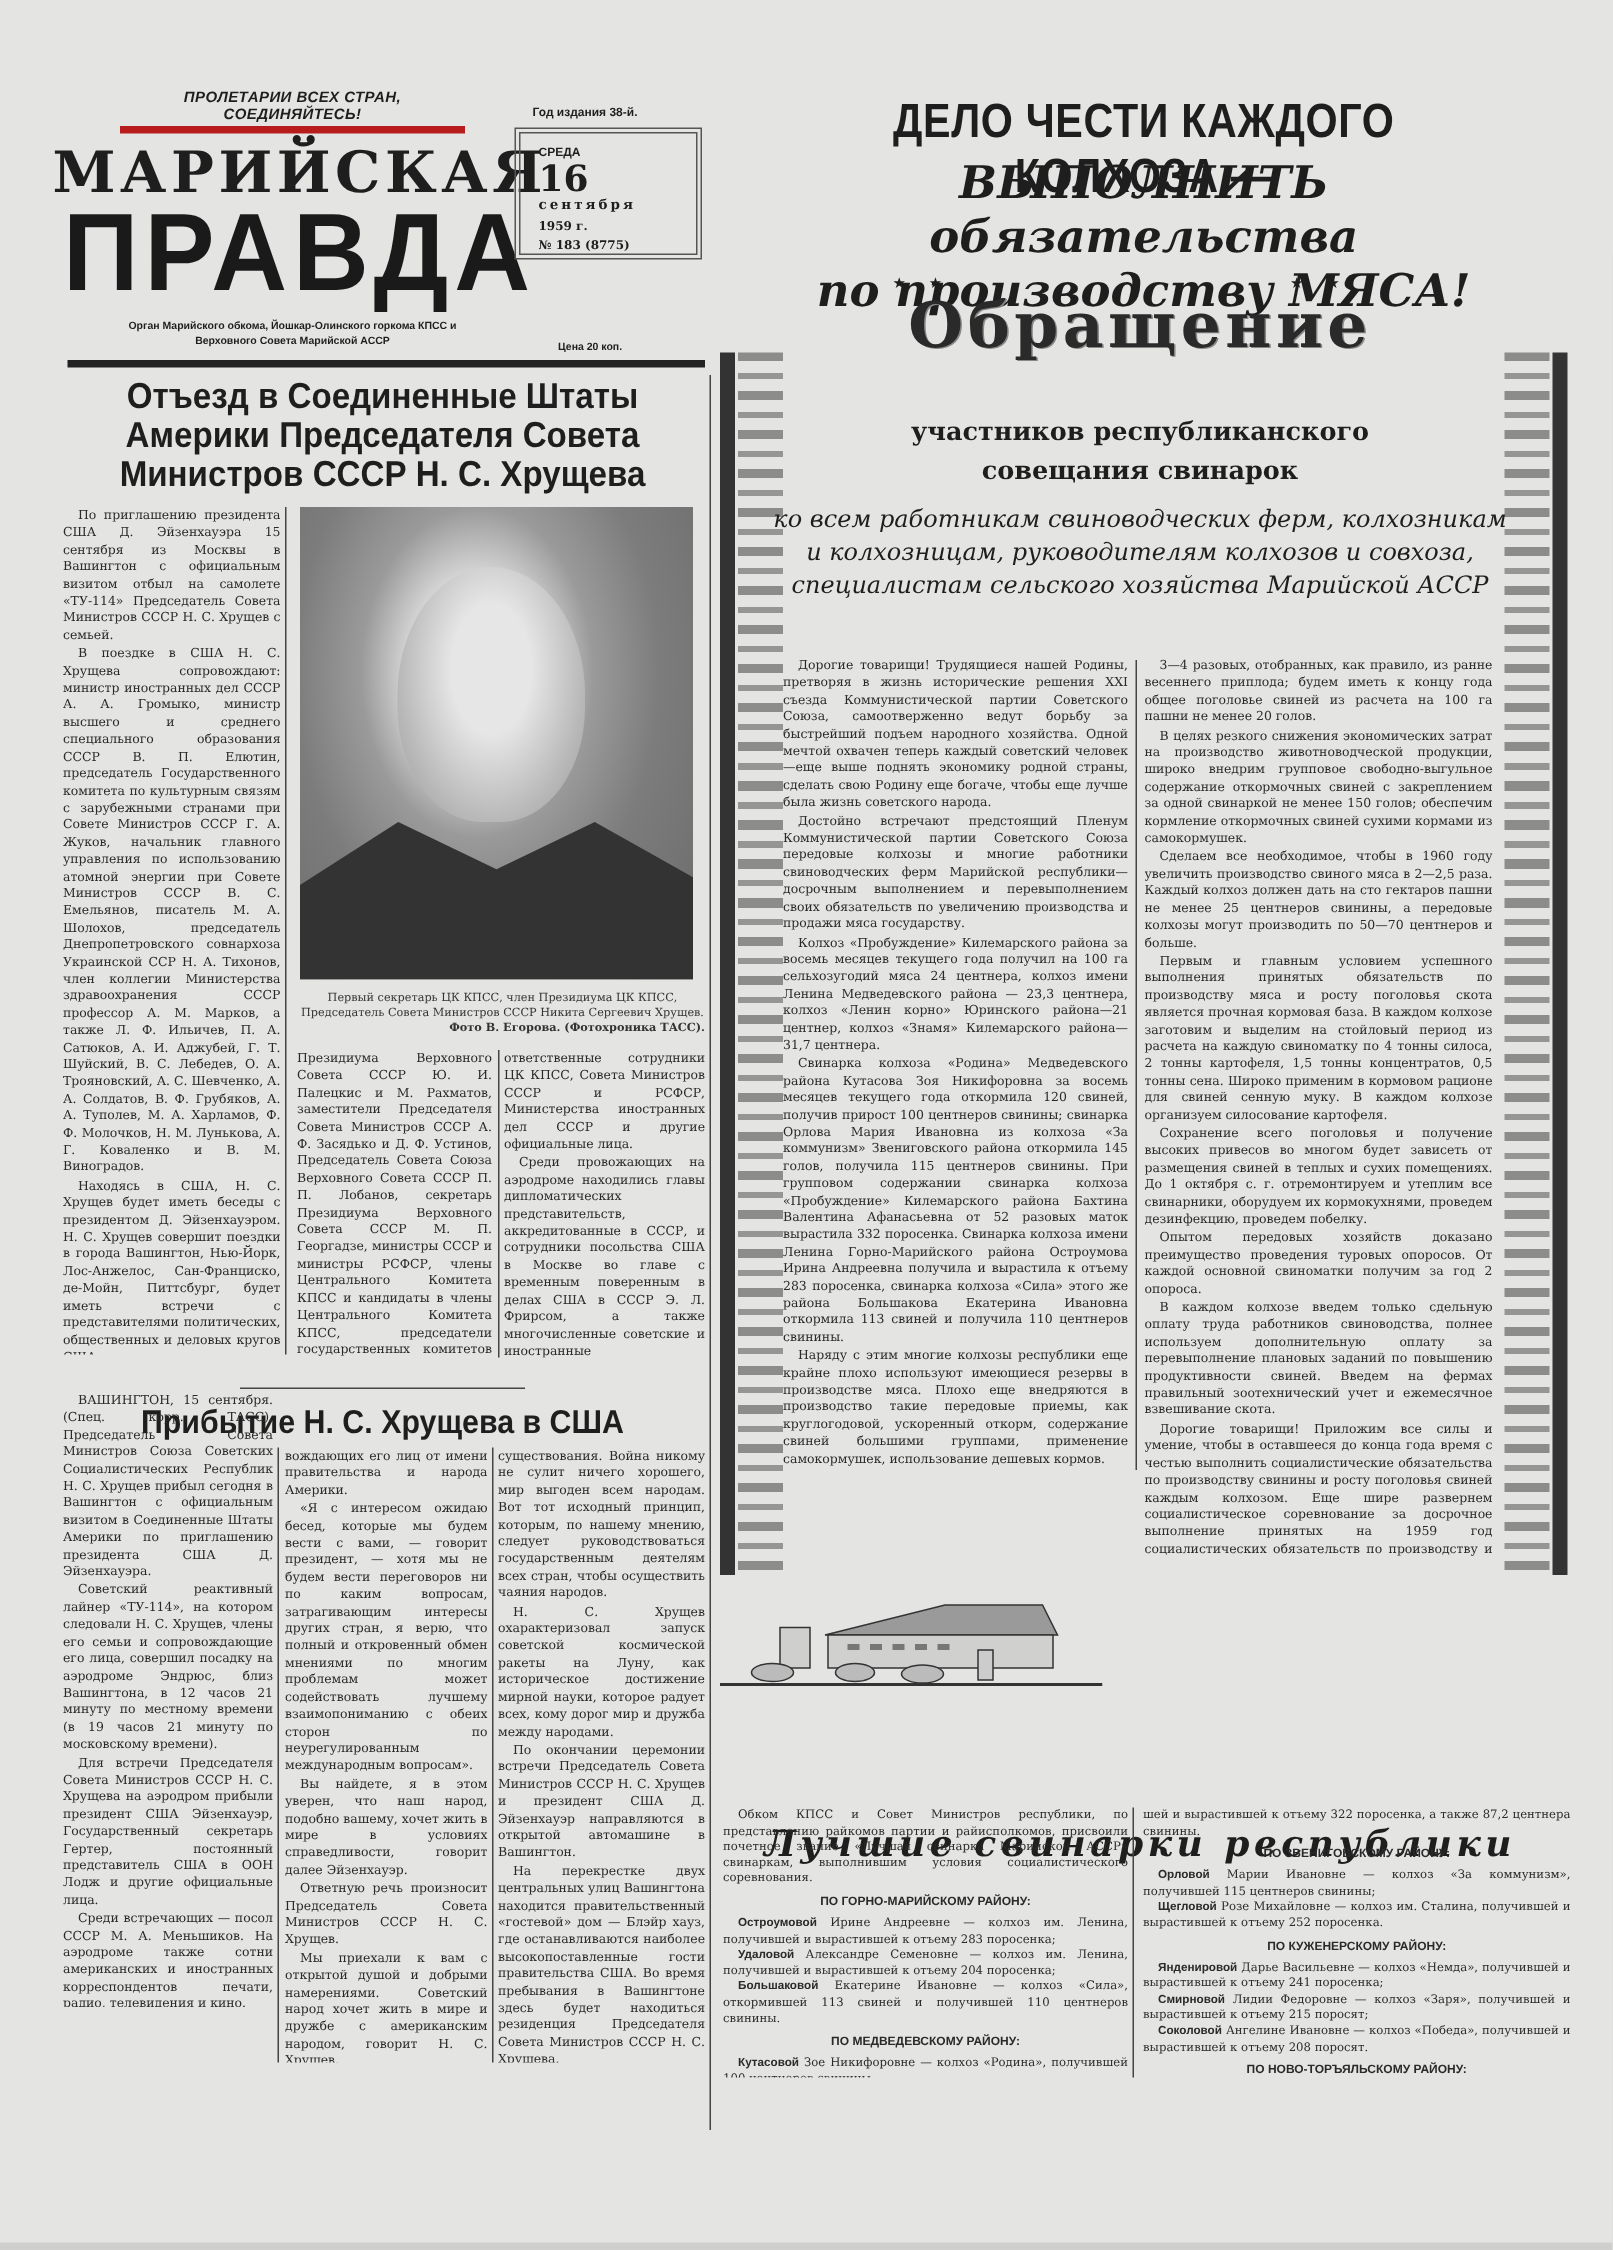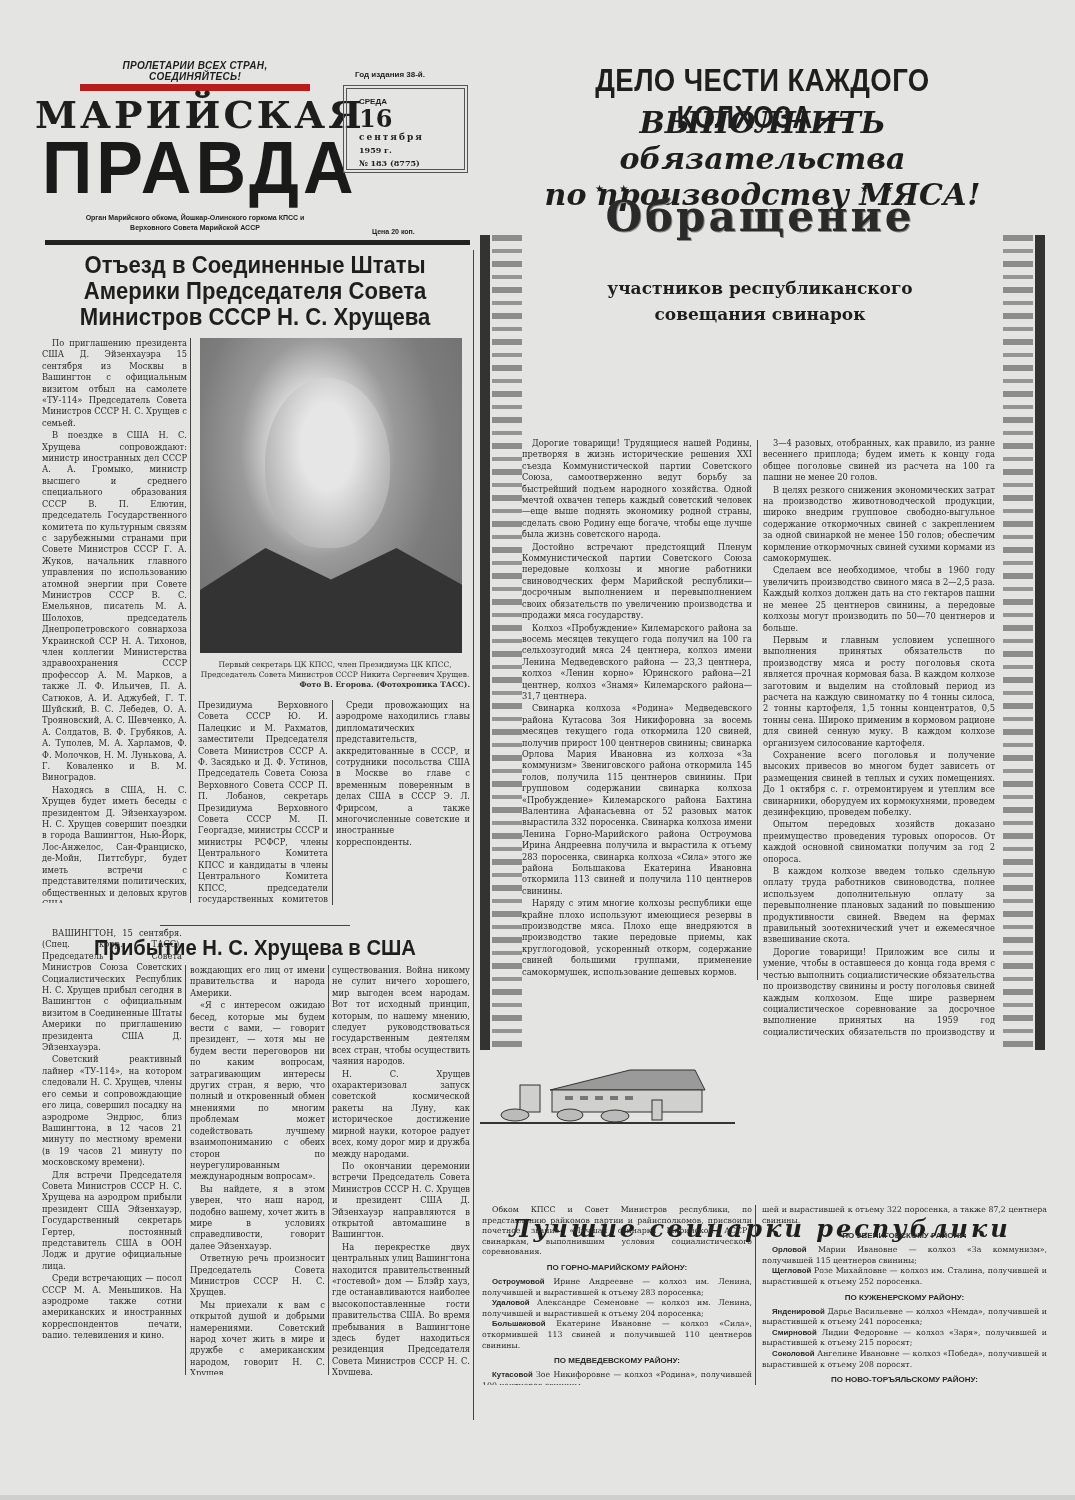--- a/index.html
+++ b/index.html
@@ -1,19 +1,19 @@
 <!DOCTYPE html>
 <html><head>
 <meta charset="utf-8">
 <style>
   html,body{margin:0;padding:0;}
   body{width:1075px;height:1500px;background:#d9d9d7;position:relative;overflow:hidden;font-family:"DejaVu Serif",serif;color:#1e1e1e;}
   .page{position:absolute;left:0;top:0;width:1075px;height:1500px;background:#e4e4e2;}
   .abs{position:absolute;}
-  .motto{left:80px;top:60px;width:230px;font:italic bold 10px "Liberation Sans",sans-serif;letter-spacing:.3px;border-bottom:7px solid #b91c1c;padding-bottom:2px;text-align:center;}
+  .motto{left:80px;top:60px;width:230px;font:italic bold 10px "Liberation Sans",sans-serif;letter-spacing:.3px;border-bottom:5px solid #b91c1c;padding-bottom:2px;text-align:center;}
   .year{left:355px;top:70px;font:bold 8px "Liberation Sans",sans-serif;}
   .title1{left:35px;top:92px;font:bold 38px "DejaVu Serif",serif;letter-spacing:3px;}
   .title2{left:42px;top:128px;font:900 70px "Liberation Sans",sans-serif;letter-spacing:4px;transform:scaleY(1.05);color:#1a1a1a;}
   .organ{left:75px;top:213px;width:240px;font:bold 7px "Liberation Sans",sans-serif;text-align:center;line-height:10px;}
   .datebox{left:343px;top:85px;width:105px;height:80px;border:4px double #555;text-align:left;font-family:"DejaVu Serif",serif;padding-left:12px;}
   .datebox .d1{font:bold 8px "Liberation Sans",sans-serif;margin-top:8px;}
   .datebox .d2{font:bold 24px "DejaVu Serif",serif;line-height:26px;}
   .datebox .d3{font:bold 9px "DejaVu Serif",serif;letter-spacing:2px;}
   .datebox .d4{font:bold 8px "DejaVu Serif",serif;margin-top:3px;}
   .datebox .d5{font:bold 8px "DejaVu Serif",serif;margin-top:3px;}
@@ -73,20 +73,21 @@
 
   <div class="abs obr">Обращение</div>
   <div class="abs frame">
     <div class="orn" style="left:2px;"></div>
     <div class="orn" style="right:2px;"></div>
   </div>
   <div class="abs sub1">
     <div>участников республиканского</div>
     <div>совещания свинарок</div>
   </div>
+  <div class="abs sub2">ко всем работникам свиноводческих ферм, колхозникам и колхозницам, руководителям колхозов и совхоза, специалистам сельского хозяйства Марийской АССР</div>
 
   <div class="abs col" style="left:522px;top:438px;width:230px;height:540px;overflow:hidden;">
     <p>Дорогие товарищи! Трудящиеся нашей Родины, претворяя в жизнь исторические решения XXI съезда Коммунистической партии Советского Союза, самоотверженно ведут борьбу за быстрейший подъем народного хозяйства. Одной мечтой охвачен теперь каждый советский человек—еще выше поднять экономику родной страны, сделать свою Родину еще богаче, чтобы еще лучше была жизнь советского народа.</p>
     <p>Достойно встречают предстоящий Пленум Коммунистической партии Советского Союза передовые колхозы и многие работники свиноводческих ферм Марийской республики—досрочным выполнением и перевыполнением своих обязательств по увеличению производства и продажи мяса государству.</p>
     <p>Колхоз «Пробуждение» Килемарского района за восемь месяцев текущего года получил на 100 га сельхозугодий мяса 24 центнера, колхоз имени Ленина Медведевского района — 23,3 центнера, колхоз «Ленин корно» Юринского района—21 центнер, колхоз «Знамя» Килемарского района—31,7 центнера.</p>
     <p>Свинарка колхоза «Родина» Медведевского района Кутасова Зоя Никифоровна за восемь месяцев текущего года откормила 120 свиней, получив прирост 100 центнеров свинины; свинарка Орлова Мария Ивановна из колхоза «За коммунизм» Звениговского района откормила 145 голов, получила 115 центнеров свинины. При групповом содержании свинарка колхоза «Пробуждение» Килемарского района Бахтина Валентина Афанасьевна от 52 разовых маток вырастила 332 поросенка. Свинарка колхоза имени Ленина Горно-Марийского района Остроумова Ирина Андреевна получила и вырастила к отъему 283 поросенка, свинарка колхоза «Сила» этого же района Большакова Екатерина Ивановна откормила 113 свиней и получила 110 центнеров свинины.</p>
     <p>Наряду с этим многие колхозы республики еще крайне плохо используют имеющиеся резервы в производстве мяса. Плохо еще внедряются в производство такие передовые приемы, как круглогодовой, ускоренный откорм, содержание свиней большими группами, применение самокормушек, использование дешевых кормов.</p>
 
   </div>
   <div class="abs vrule" style="left:757px;top:440px;height:540px;"></div>
@@ -139,20 +140,21 @@
   </div>
   <div class="abs caption">
     <div>Первый секретарь ЦК КПСС, член Президиума ЦК КПСС, Председатель Совета Министров СССР Никита Сергеевич Хрущев.</div>
     <div style="text-align:right;font-weight:bold;">Фото В. Егорова. (Фотохроника ТАСС).</div>
   </div>
   <div class="abs col" style="left:198px;top:700px;width:130px;height:205px;overflow:hidden;">
     <p style="text-indent:0">Президиума Верховного Совета СССР Ю. И. Палецкис и М. Рахматов, заместители Председателя Совета Министров СССР А. Ф. Засядько и Д. Ф. Устинов, Председатель Совета Союза Верховного Совета СССР П. П. Лобанов, секретарь Президиума Верховного Совета СССР М. П. Георгадзе, министры СССР и министры РСФСР, члены Центрального Комитета КПСС и кандидаты в члены Центрального Комитета КПСС, председатели государственных комитетов СССР, Маршалы Советского Союза, руководители партийных и советских организаций Москвы и Московской области, заведующие отделами Центрального Комитета КПСС,</p>
   </div>
   <div class="abs vrule" style="left:332px;top:700px;height:205px;"></div>
   <div class="abs col" style="left:336px;top:700px;width:134px;height:205px;overflow:hidden;">
+    <p style="text-indent:0">ответственные сотрудники ЦК КПСС, Совета Министров СССР и РСФСР, Министерства иностранных дел СССР и другие официальные лица.</p>
     <p>Среди провожающих на аэродроме находились главы дипломатических представительств, аккредитованные в СССР, и сотрудники посольства США в Москве во главе с временным поверенным в делах США в СССР Э. Л. Фрирсом, а также многочисленные советские и иностранные корреспонденты.</p>
 
   </div>
   <div class="abs" style="left:160px;top:925px;width:190px;height:1px;background:#444;"></div>
 
   <div class="abs h-arr">Прибытие Н. С. Хрущева в США</div>
   <div class="abs col" style="left:42px;top:928px;width:140px;height:410px;overflow:hidden;">
     <p>ВАШИНГТОН, 15 сентября. (Спец. корр. ТАСС). Председатель Совета Министров Союза Советских Социалистических Республик Н. С. Хрущев прибыл сегодня в Вашингтон с официальным визитом в Соединенные Штаты Америки по приглашению президента США Д. Эйзенхауэра.</p>
     <p>Советский реактивный лайнер «ТУ-114», на котором следовали Н. С. Хрущев, члены его семьи и сопровождающие его лица, совершил посадку на аэродроме Эндрюс, близ Вашингтона, в 12 часов 21 минуту по местному времени (в 19 часов 21 минуту по московскому времени).</p>
     <p>Для встречи Председателя Совета Министров СССР Н. С. Хрущева на аэродром прибыли президент США Эйзенхауэр, Государственный секретарь Гертер, постоянный представитель США в ООН Лодж и другие официальные лица.</p>

